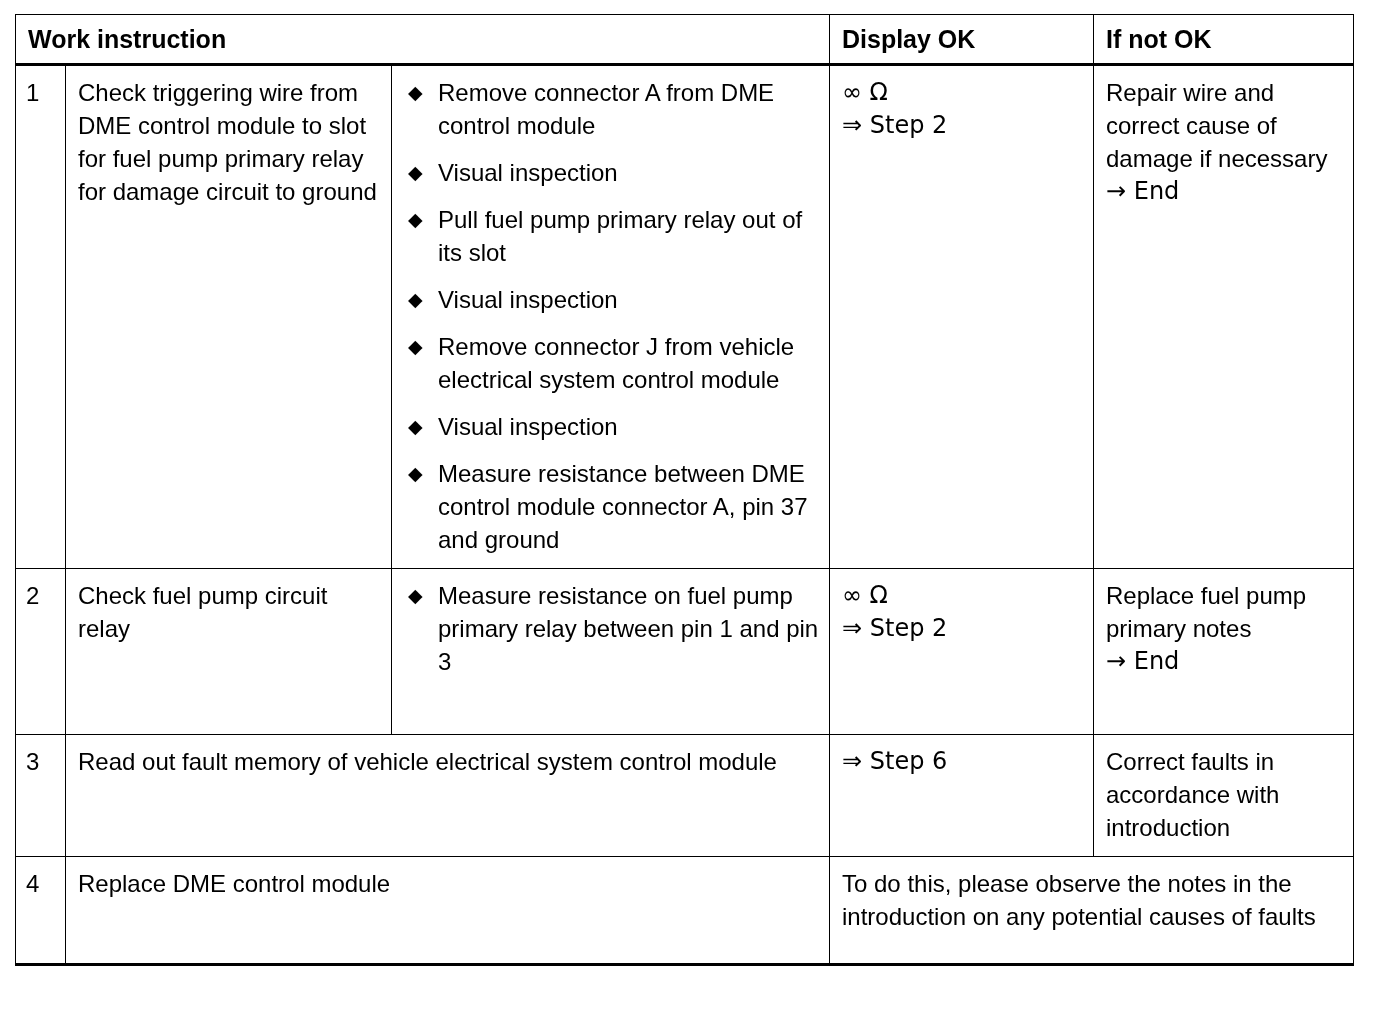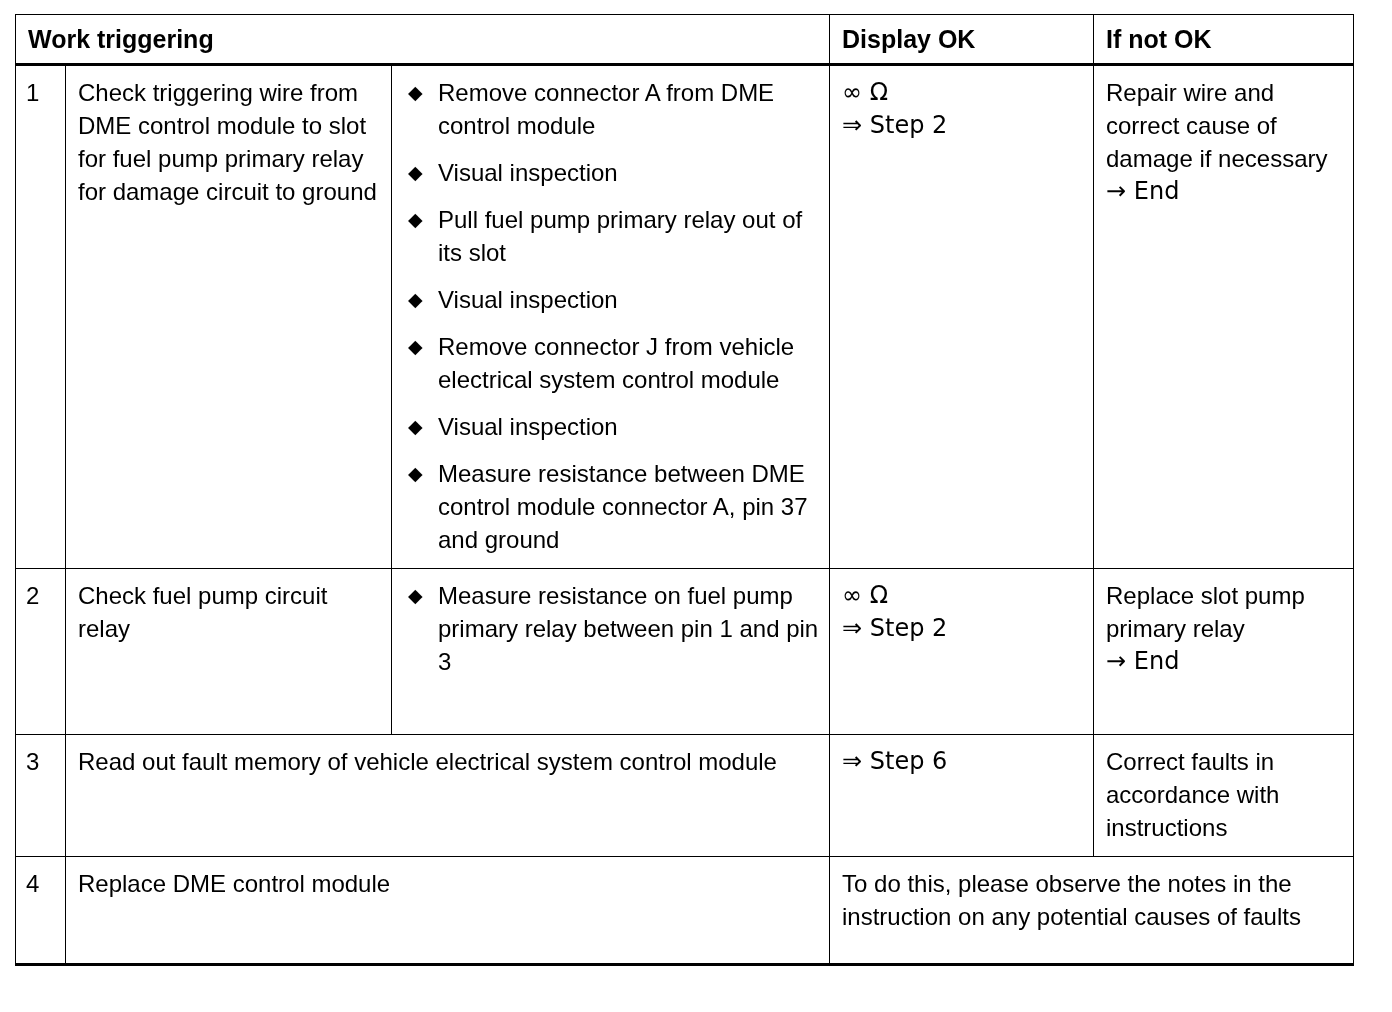--- a/index.html
+++ b/index.html
@@ -106,21 +106,21 @@
     <colgroup>
       <col class="c-num">
       <col class="c-instr">
       <col class="c-bul">
       <col class="c-disp">
       <col class="c-ifnot">
     </colgroup>
     <tbody>
 
       <tr>
-        <td class="hdr" colspan="3">Work triggering</td>
+        <td class="hdr" colspan="3">Work instruction</td>
         <td class="hdr">Display OK</td>
         <td class="hdr">If not OK</td>
       </tr>
 
       <tr class="r1-h">
         <td class="numcell">1</td>
         <td class="cellpad">Check triggering wire from DME control module to slot for fuel pump primary relay for damage circuit to ground</td>
         <td class="cellpad">
           <ul class="bullets">
             <li>
@@ -172,38 +172,38 @@
               <span class="dia">◆</span>
               <span>Measure resistance on fuel pump primary relay between pin 1 and pin 3</span>
             </li>
           </ul>
         </td>
         <td class="cellpad">
           <span class="line sym">∞ Ω</span>
           <span class="line sym">⇒ Step 2</span>
         </td>
         <td class="cellpad">
-          <span class="line">Replace slot pump primary relay</span>
+          <span class="line">Replace fuel pump primary notes</span>
           <span class="line sym">→ End</span>
         </td>
       </tr>
 
       <tr class="r3-h">
         <td class="numcell">3</td>
         <td class="cellpad" colspan="2">Read out fault memory of vehicle electrical system control module</td>
         <td class="cellpad">
           <span class="line sym">⇒ Step 6</span>
         </td>
         <td class="cellpad">
-          <span class="line">Correct faults in accordance with instructions</span>
+          <span class="line">Correct faults in accordance with introduction</span>
         </td>
       </tr>
 
       <tr class="r4-h bottom-rule">
         <td class="numcell">4</td>
         <td class="cellpad" colspan="2">Replace DME control module</td>
-        <td class="cellpad" colspan="2">To do this, please observe the notes in the instruction on any potential causes of faults</td>
+        <td class="cellpad" colspan="2">To do this, please observe the notes in the introduction on any potential causes of faults</td>
       </tr>
 
     </tbody>
   </table>
 
 </div>
 
 </body></html>

